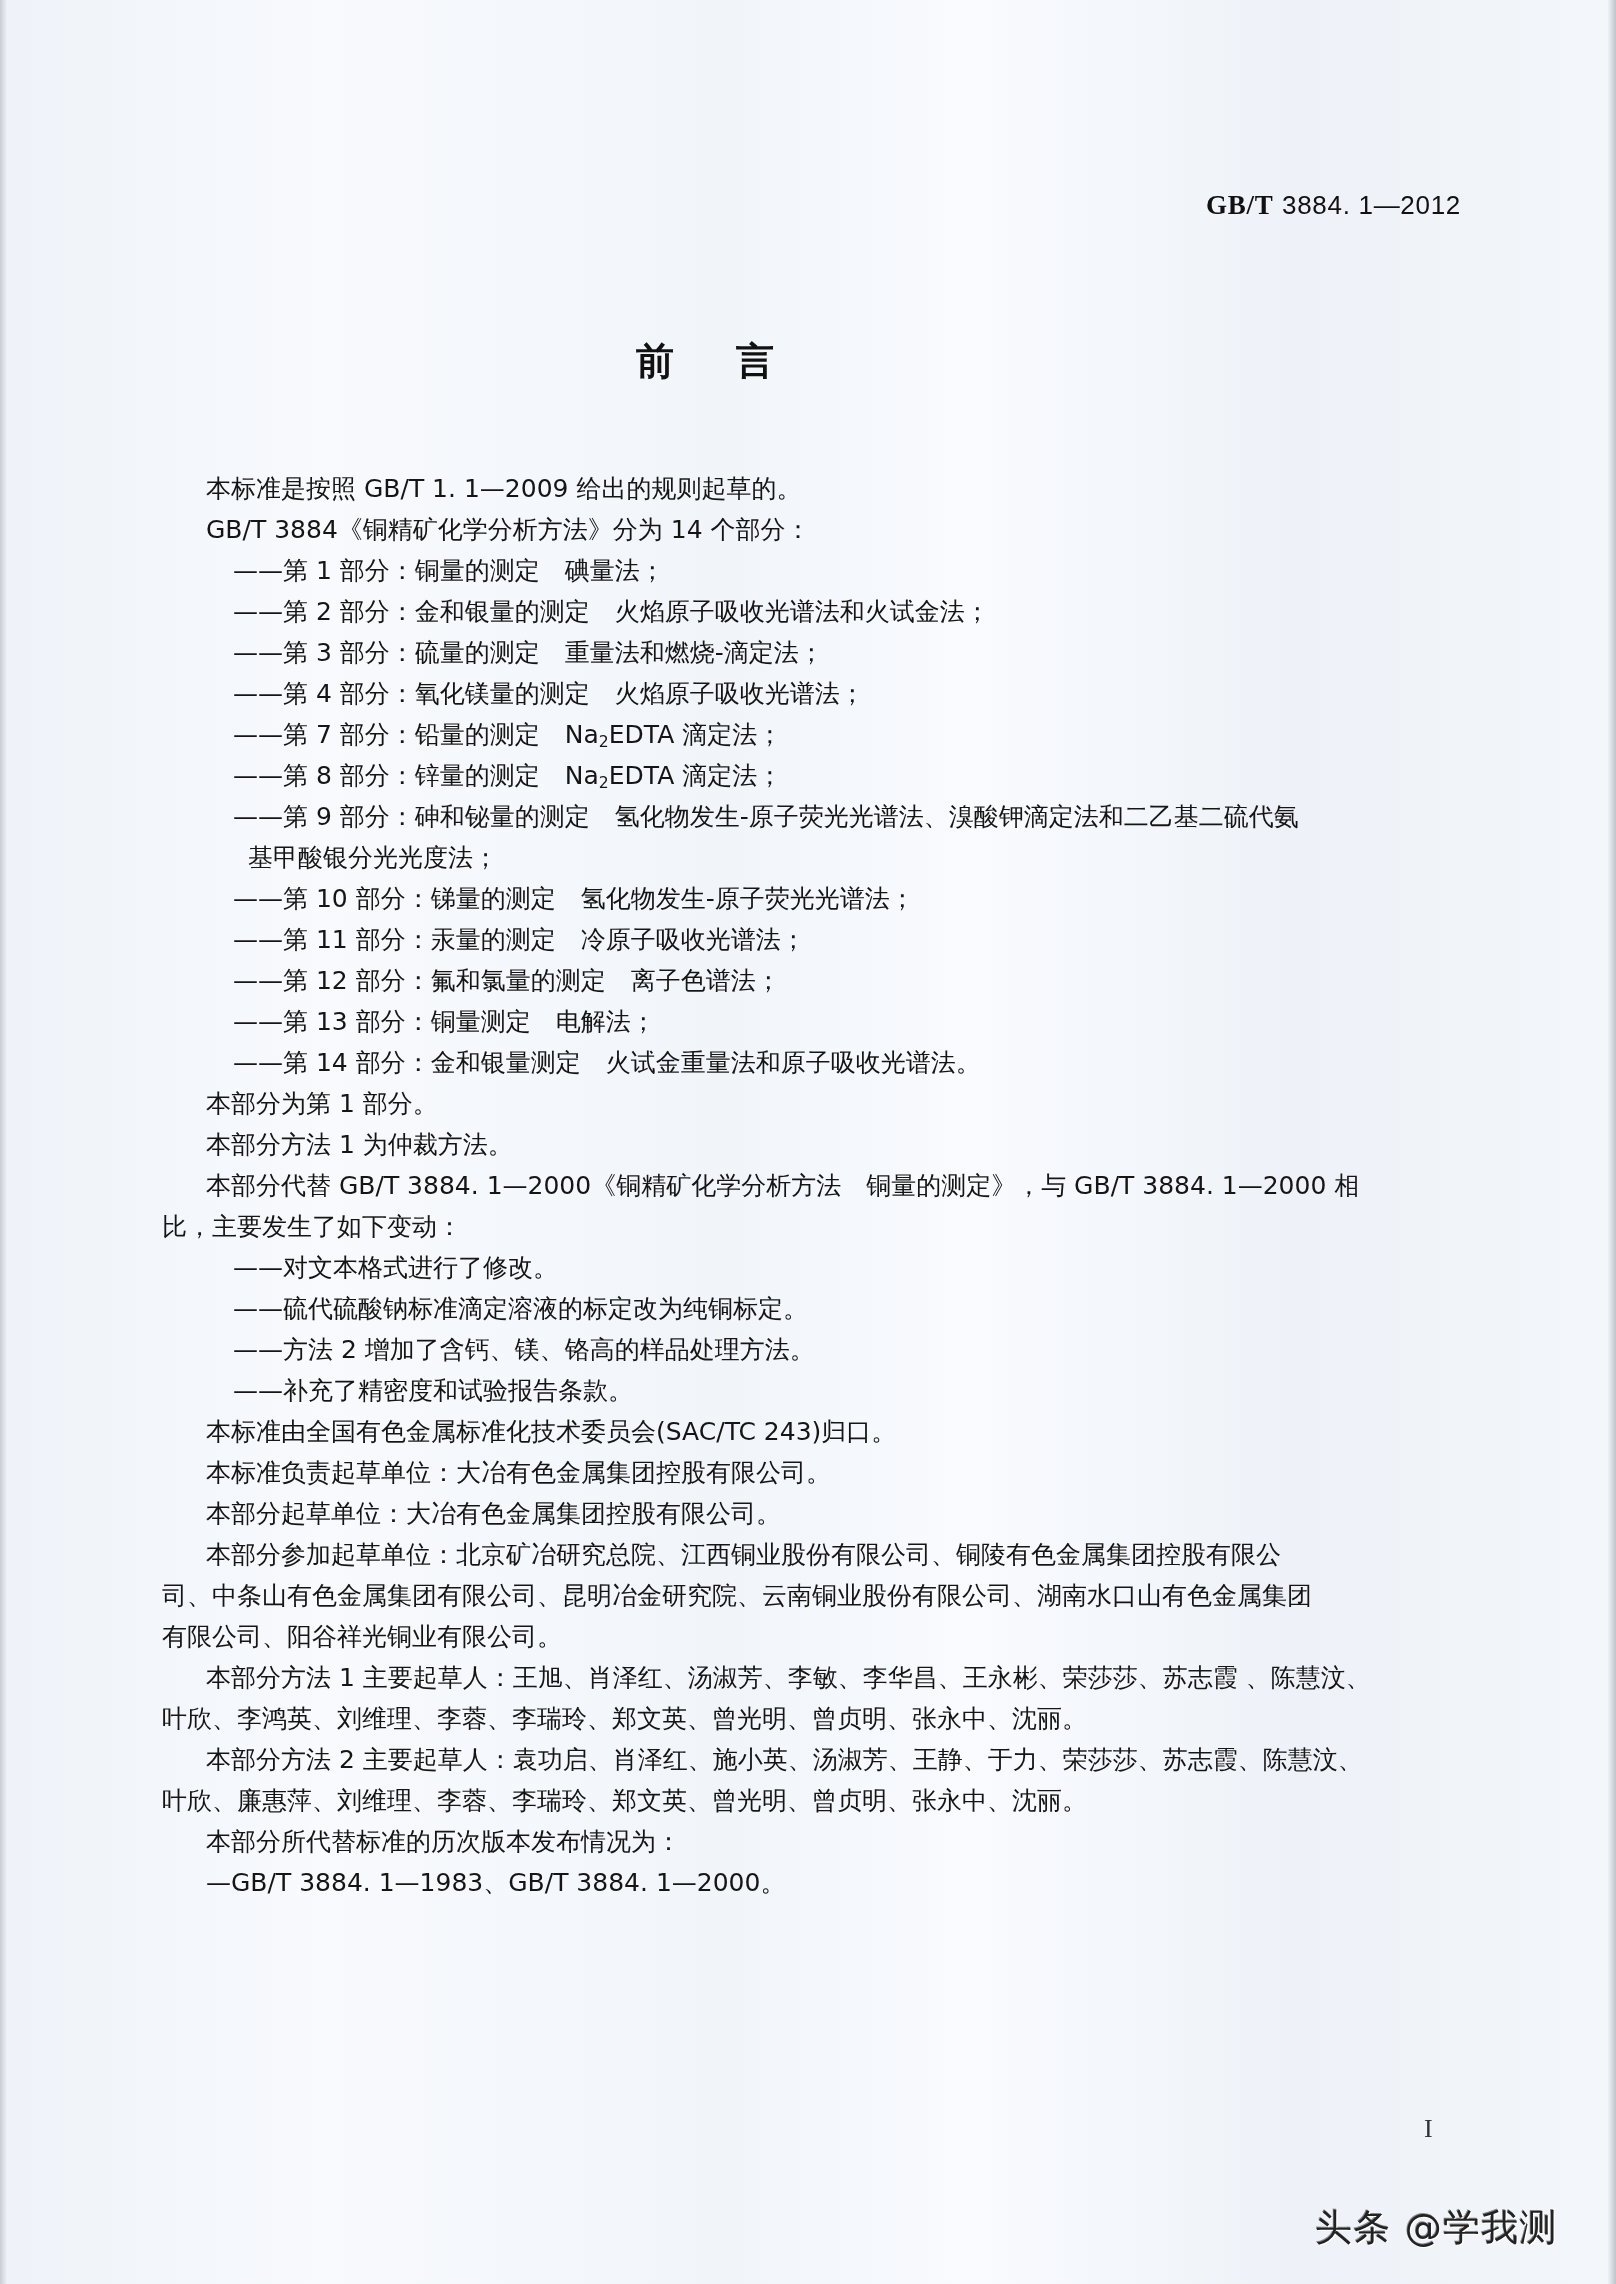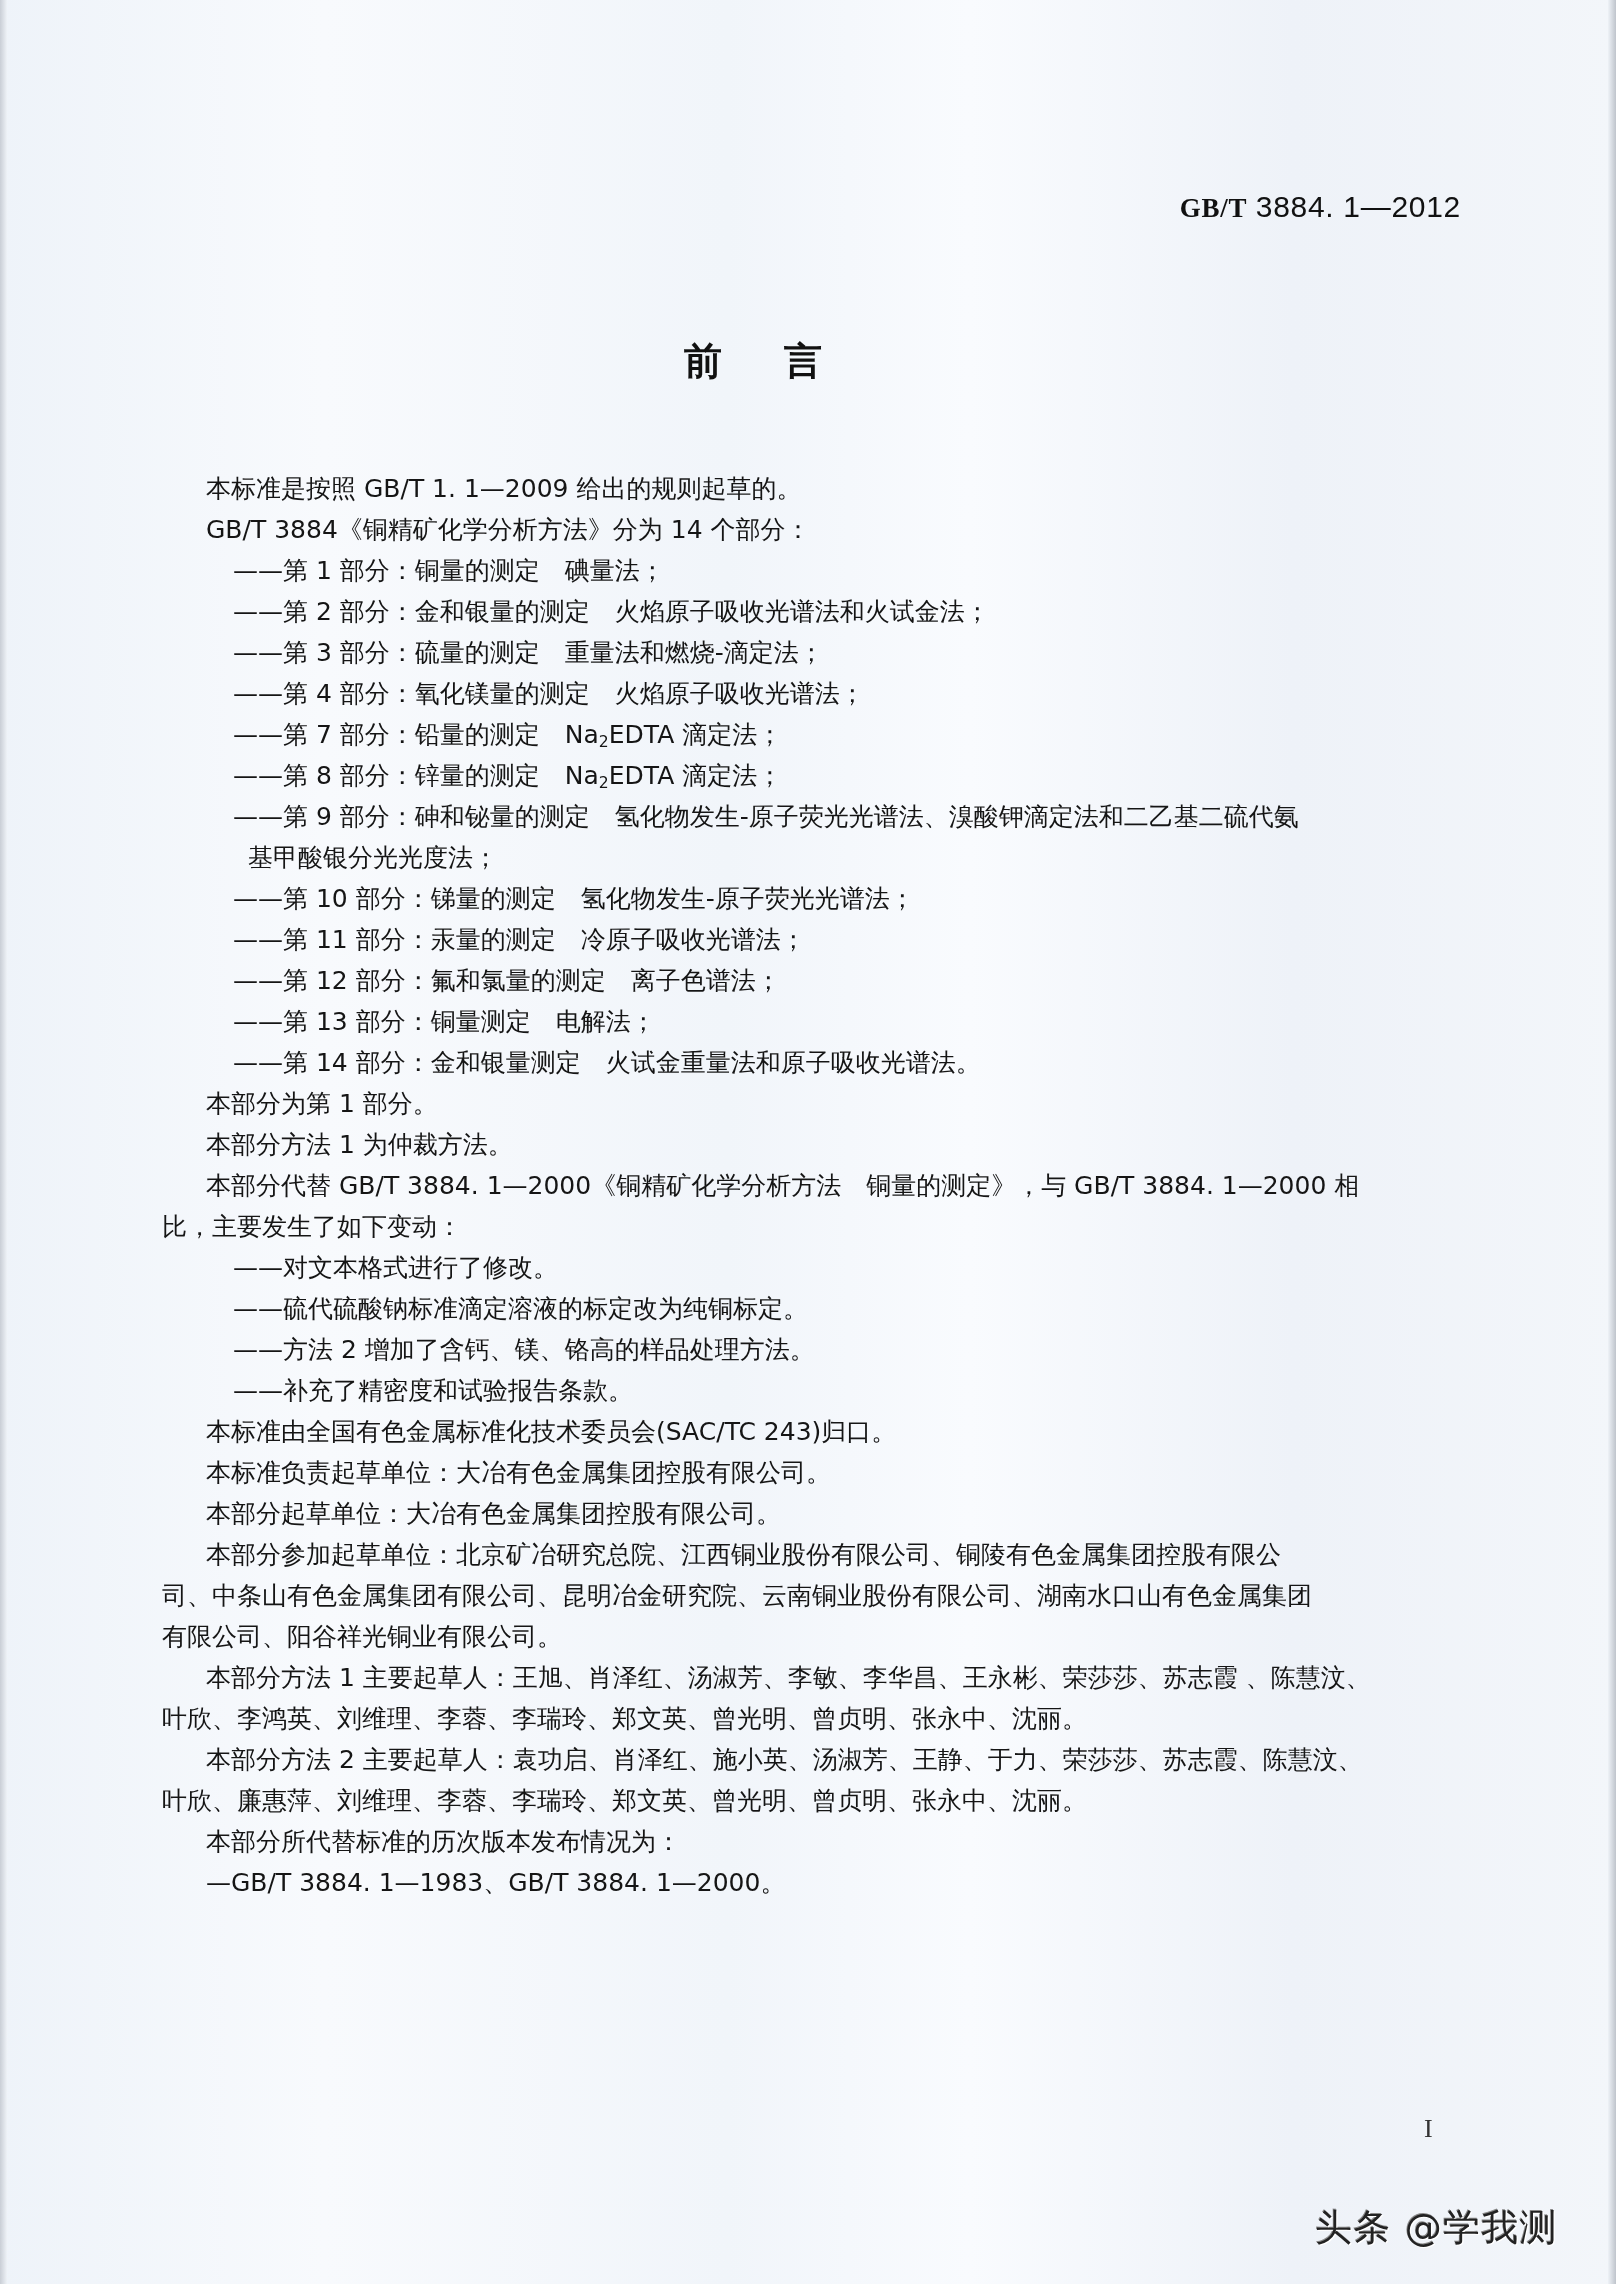--- a/index.html
+++ b/index.html
@@ -10,24 +10,24 @@
     font-family: "DejaVu Sans", "Liberation Sans", sans-serif;
     color: #1a1a1a;
   }
   .page-edge-left { position: absolute; left: 0; top: 0; width: 6.5px; height: 2284px; background: linear-gradient(90deg, #c9ced6, #eef2f7); }
   .page-edge-right { position: absolute; right: 0; top: 0; width: 9px; height: 2284px; background: linear-gradient(90deg, #eef2f7, #b9bec6); }
   .std-number {
     position: absolute; top: 190px; right: 156px;
     font-size: 25px; letter-spacing: 0.7px; color: #111;
   }
   .std-number .prefix { font-family: "Liberation Serif", serif; font-weight: bold; font-size: 27px; }
-  .std-number .num { font-family: "Liberation Sans", sans-serif; font-size: 30px; }
+  .std-number .num { font-family: "Liberation Sans", sans-serif; font-size: 26px; }
   .title {
     position: absolute; top: 336px; left: 0; width: 1410px; text-align: center;
-    font-size: 38px; font-weight: bold; color: #111; letter-spacing: 0; padding-left: 48px;
+    font-size: 38px; font-weight: bold; color: #111; letter-spacing: 0;
   }
   .title span { display: inline-block; }
   .title .gap { width: 62px; }
   .body {
     position: absolute; left: 206px; top: 468px; width: 1265px;
     font-size: 25px; line-height: 41px; color: #151515;
   }
   .line { white-space: nowrap; height: 41px; }
   .dash-item { padding-left: 0; margin-left: 27px; }
   .dash-cont { padding-left: 42px; }

